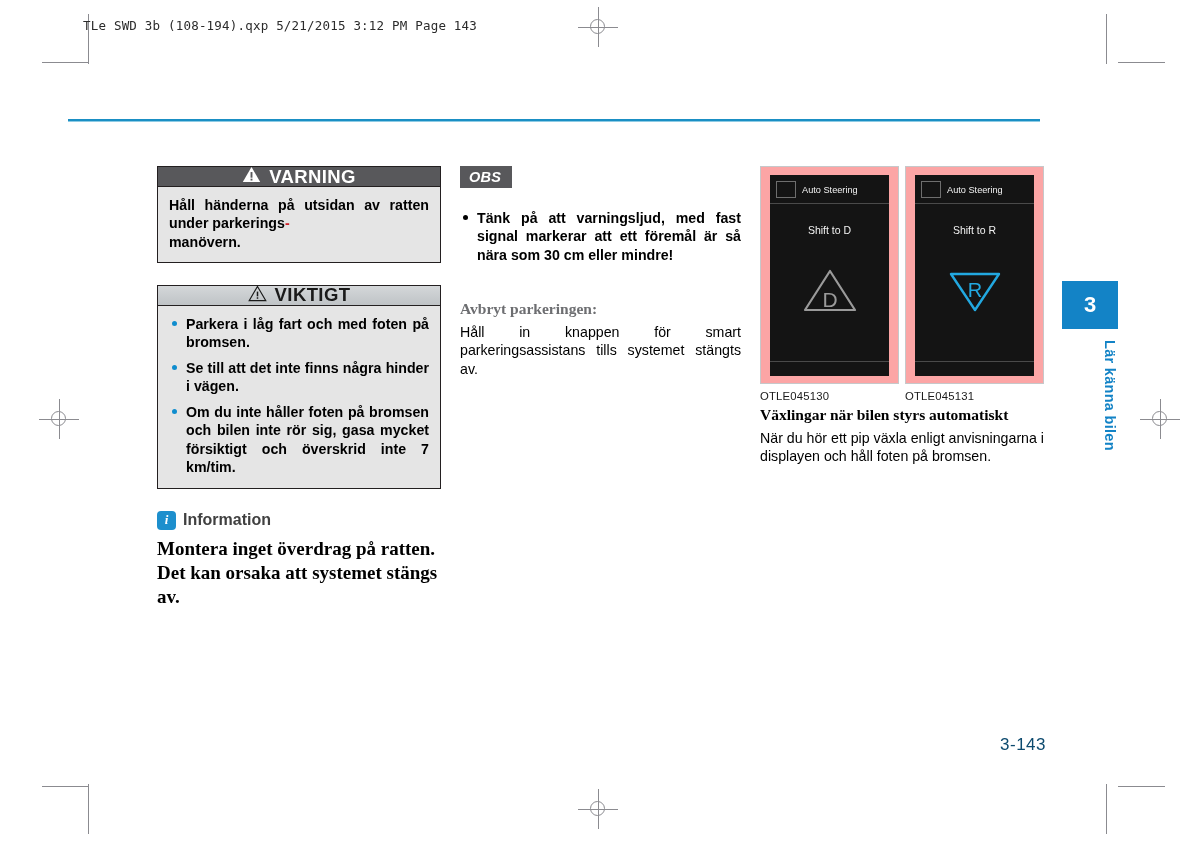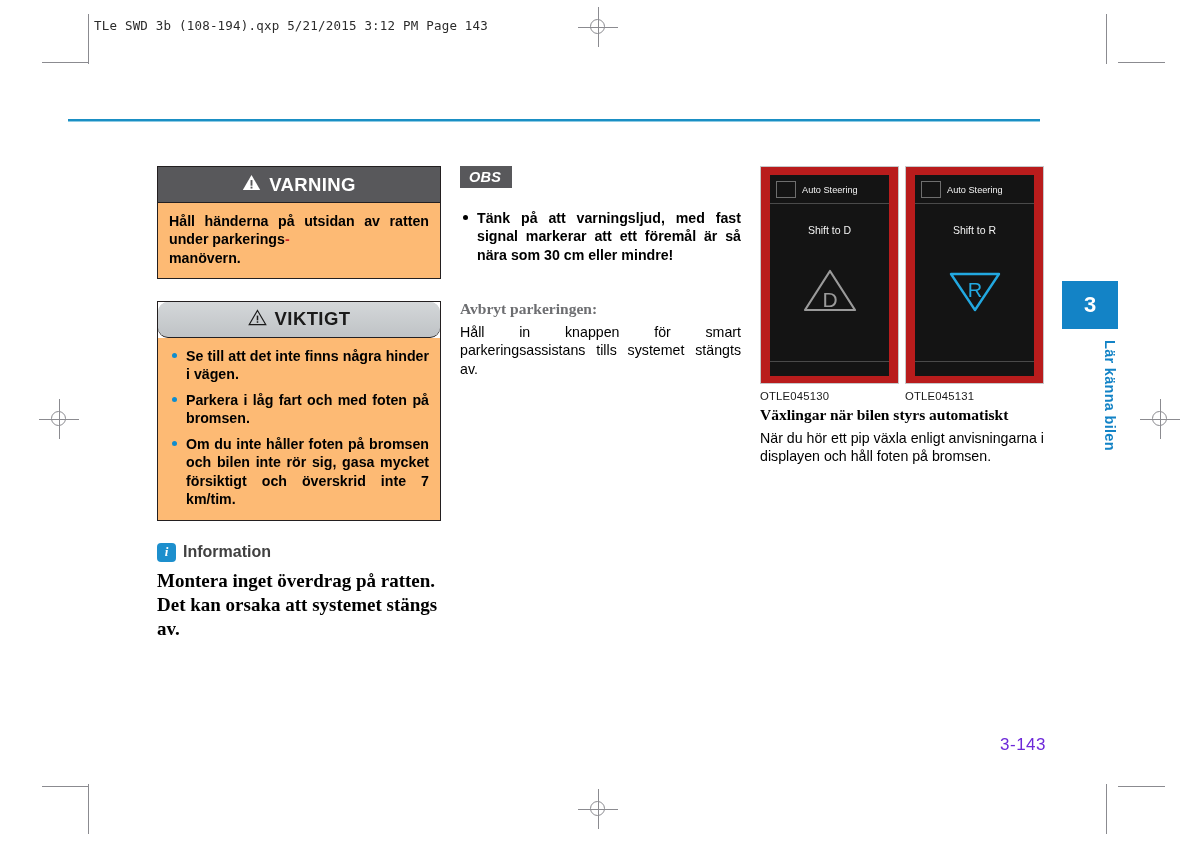--- a/index.html
+++ b/index.html
@@ -46,21 +46,21 @@
   .regmark .hline {
     position: absolute;
     top: 19.5px; left: 0;
     height: 1px; width: 40px;
     background: #8b8b90;
   }
 
   
   .file-header {
     position: absolute;
-    left: 94px;
+    left: 83px;
     top: 18px;
     font-family: "DejaVu Sans Mono", "Liberation Mono", monospace;
     font-size: 12.5px;
     color: #2b2b2b;
     letter-spacing: 0.2px;
     white-space: nowrap;
   }
 
   .blue-rule {
     position: absolute;
@@ -88,21 +88,21 @@
   .col-mid   { left: 460px;  width: 281px; }
   .col-right { left: 760px;  width: 284px; }
 
   
   .notice {
     border: 1px solid #231f20;
     box-sizing: border-box;
     margin-bottom: 22px;
   }
   .notice-head {
-    height: 36px;
+    height: 20px;
     display: flex;
     align-items: center;
     justify-content: center;
     gap: 8px;
     box-sizing: border-box;
   }
   .notice-head .title {
     font-size: 18.5px;
     font-weight: bold;
     letter-spacing: 0.4px;
@@ -110,27 +110,26 @@
   .notice.warning .notice-head {
     background: #58585b;
     border-bottom: 1px solid #231f20;
   }
   .notice.warning .notice-head .title { color: #ffffff; }
 
   .notice.caution .notice-head {
     background: #c9ccce;
     border-bottom: 1px solid #231f20;
     background-image: linear-gradient(#d4d7d9, #bfc3c6);
-    border-radius: 10px;
   }
   .notice.caution .notice-head .title { color: #1a1a1a; }
 
   .notice-body {
     padding: 9px 11px 11px 11px;
-    background: #fdba74;
+    background: #e5e5e5;
   }
   .notice-body p {
     margin: 0;
     font-size: 14.2px;
     font-weight: bold;
     line-height: 1.29;
     color: #000000;
     text-align: justify;
     text-justify: inter-word;
   }
@@ -238,21 +237,21 @@
   
   .figures {
     display: flex;
     gap: 6px;
   }
   .figure {
     width: 139px;
   }
   .fig-frame {
     border: 1px solid #c6c8ca;
-    background: #b91c1c;
+    background: #fca5a5;
     padding: 8px 9px 7px 9px;
     box-sizing: border-box;
     height: 218px;
   }
   .screen {
     background: #141414;
     width: 100%;
     height: 100%;
     position: relative;
     box-sizing: border-box;
@@ -331,21 +330,21 @@
     white-space: nowrap;
   }
 
   .page-number {
     position: absolute;
     left: 956px;
     top: 735px;
     width: 90px;
     text-align: right;
     font-size: 17px;
-    color: #6d28d9;
+    color: #0c4a6e;
     letter-spacing: 0.5px;
   }
 </style>
 </head>
 <body>
 
 <div class="crop v" style="left:88px;top:14px;height:50px;"></div>
 <div class="crop h" style="left:42px;top:62px;width:47px;"></div>
 <div class="crop v" style="left:1106px;top:14px;height:50px;"></div>
 <div class="crop h" style="left:1118px;top:62px;width:47px;"></div>
@@ -402,22 +401,22 @@
         <svg width="19" height="17" viewBox="0 0 20 18">
           <path d="M10 1.5 L18.8 16.6 L1.2 16.6 Z" fill="none" stroke="#1a1a1a" stroke-width="1.2"></path>
           <rect x="9.2" y="7" width="1.6" height="5" fill="#1a1a1a"></rect>
           <rect x="9.2" y="13" width="1.6" height="1.6" fill="#1a1a1a"></rect>
         </svg>
       </span>
       <span class="title">VIKTIGT</span>
     </div>
     <div class="notice-body">
       <ul class="bullets">
+        <li><span class="dot"></span><span>Parkera i låg fart och med foten på bromsen.</span></li>
         <li><span class="dot"></span><span>Se till att det inte finns några hinder i vägen.</span></li>
-        <li><span class="dot"></span><span>Parkera i låg fart och med foten på bromsen.</span></li>
         <li><span class="dot"></span><span>Om du inte håller foten på bromsen och bilen inte rör sig, gasa mycket försiktigt och överskrid inte 7 km/tim.</span></li>
       </ul>
     </div>
   </div>
 
   <div>
     <div class="info-head">
       <span class="info-icon">i</span>
       <span class="info-title">Information</span>
     </div>

